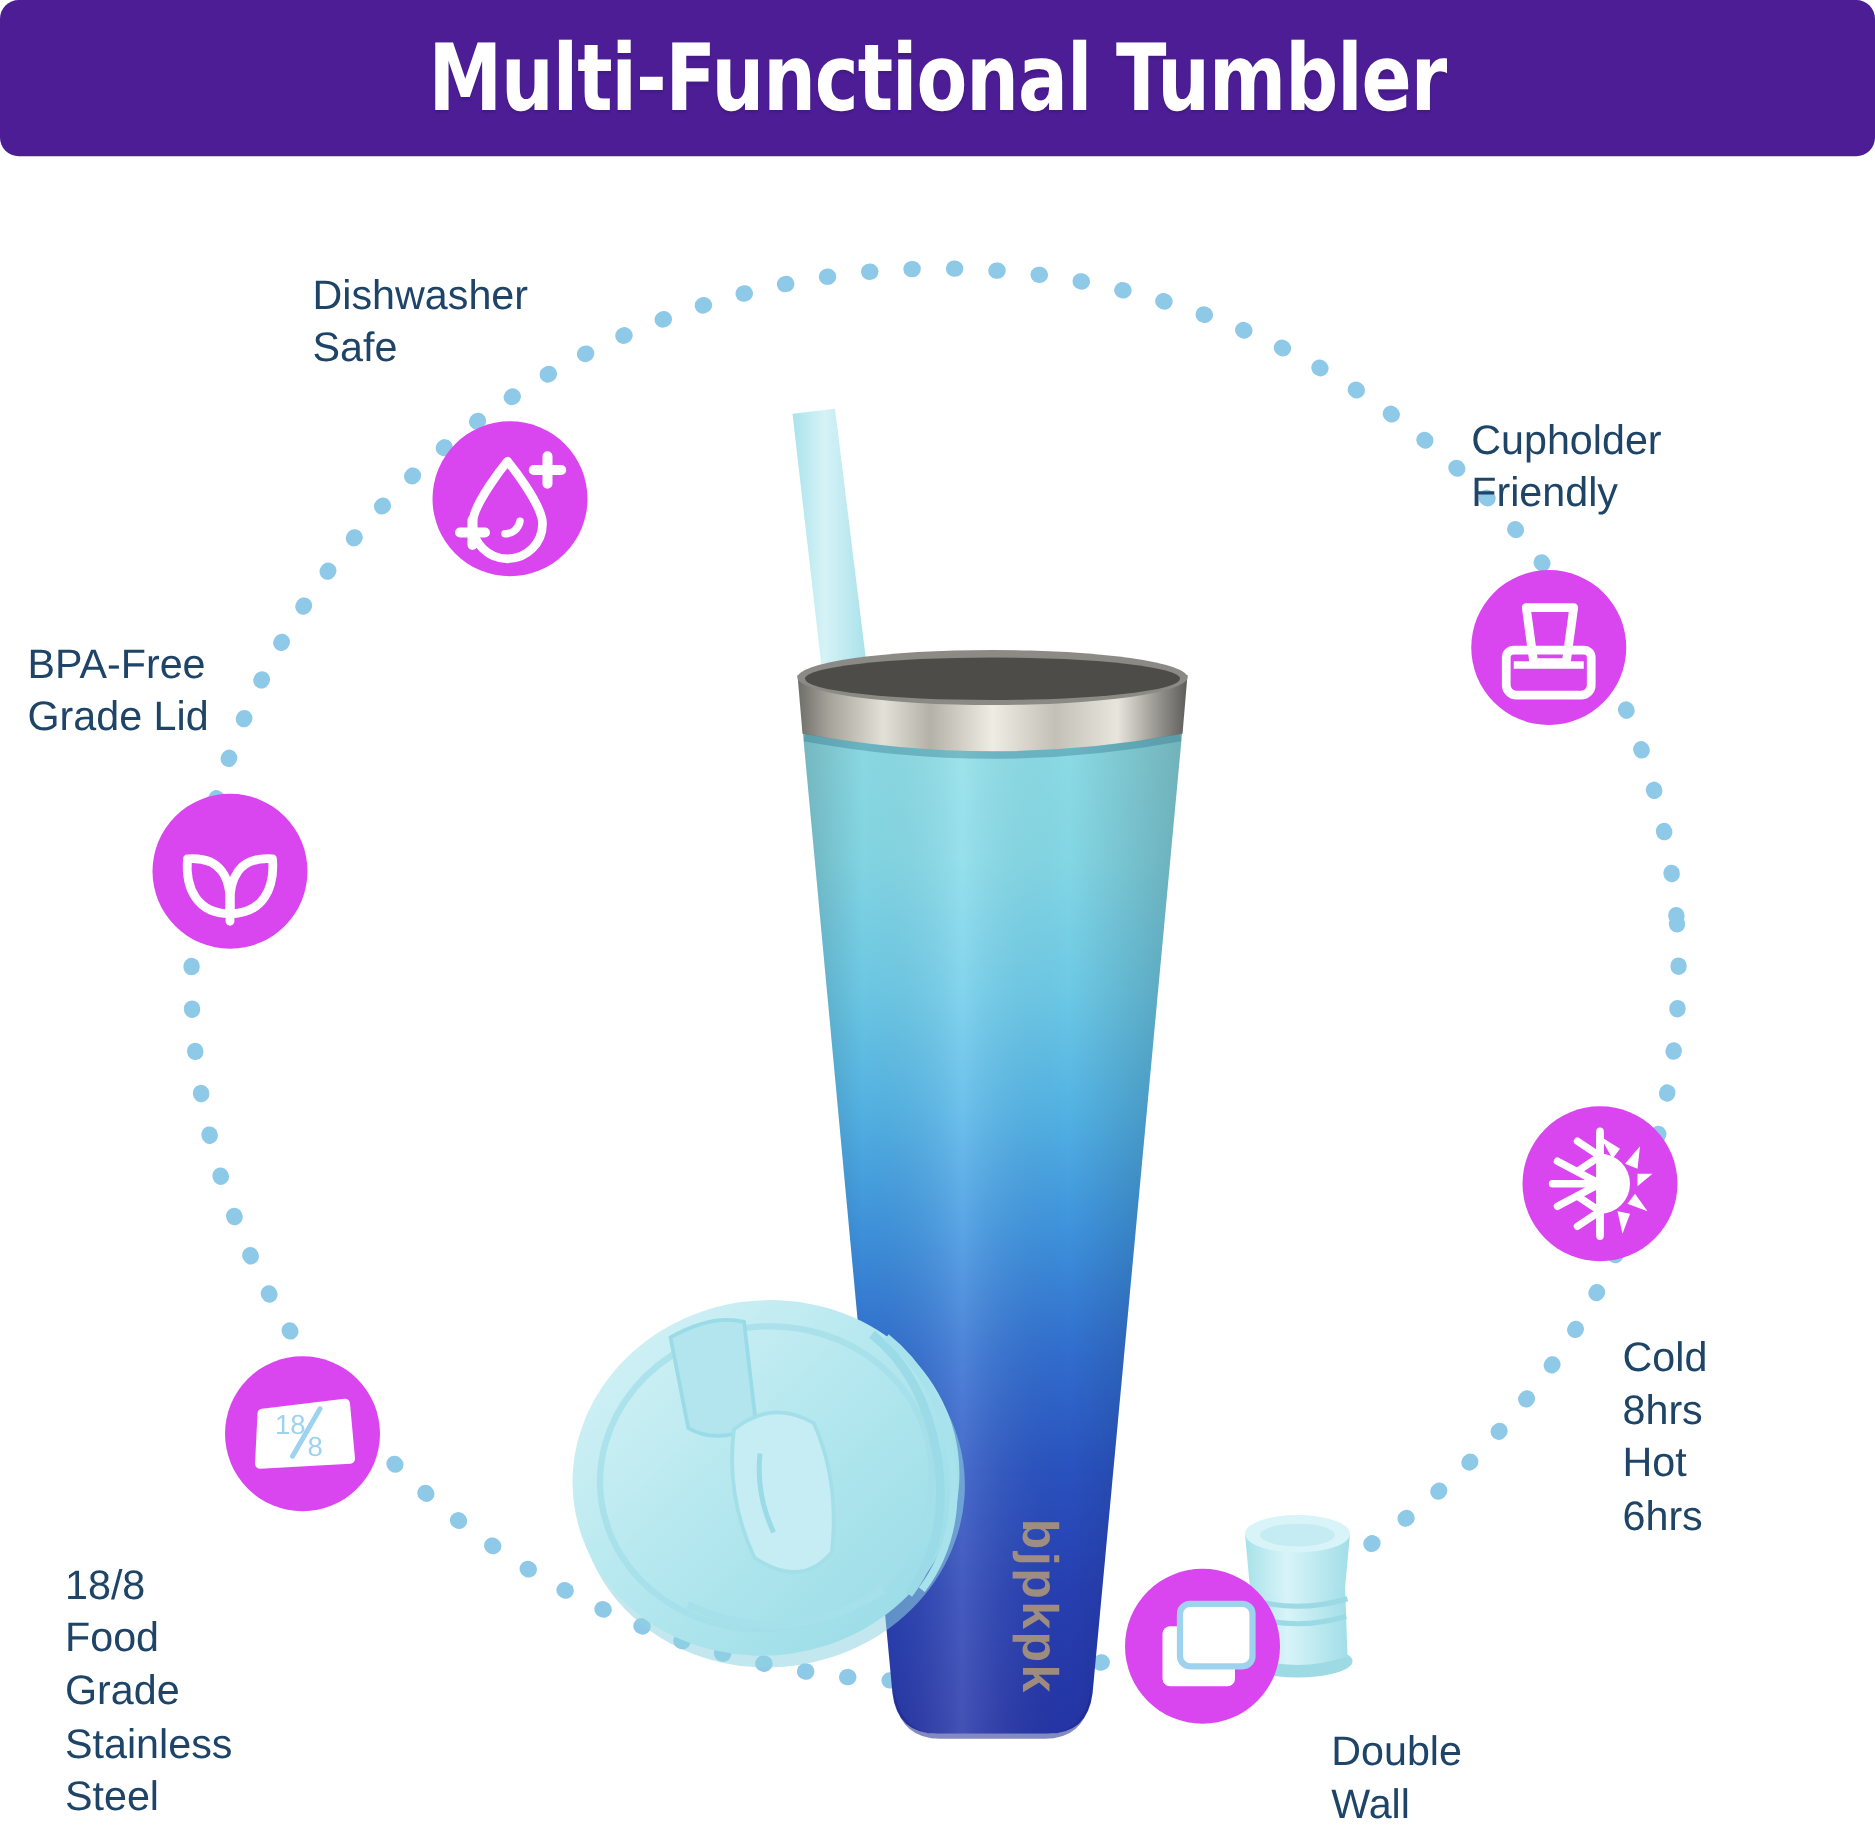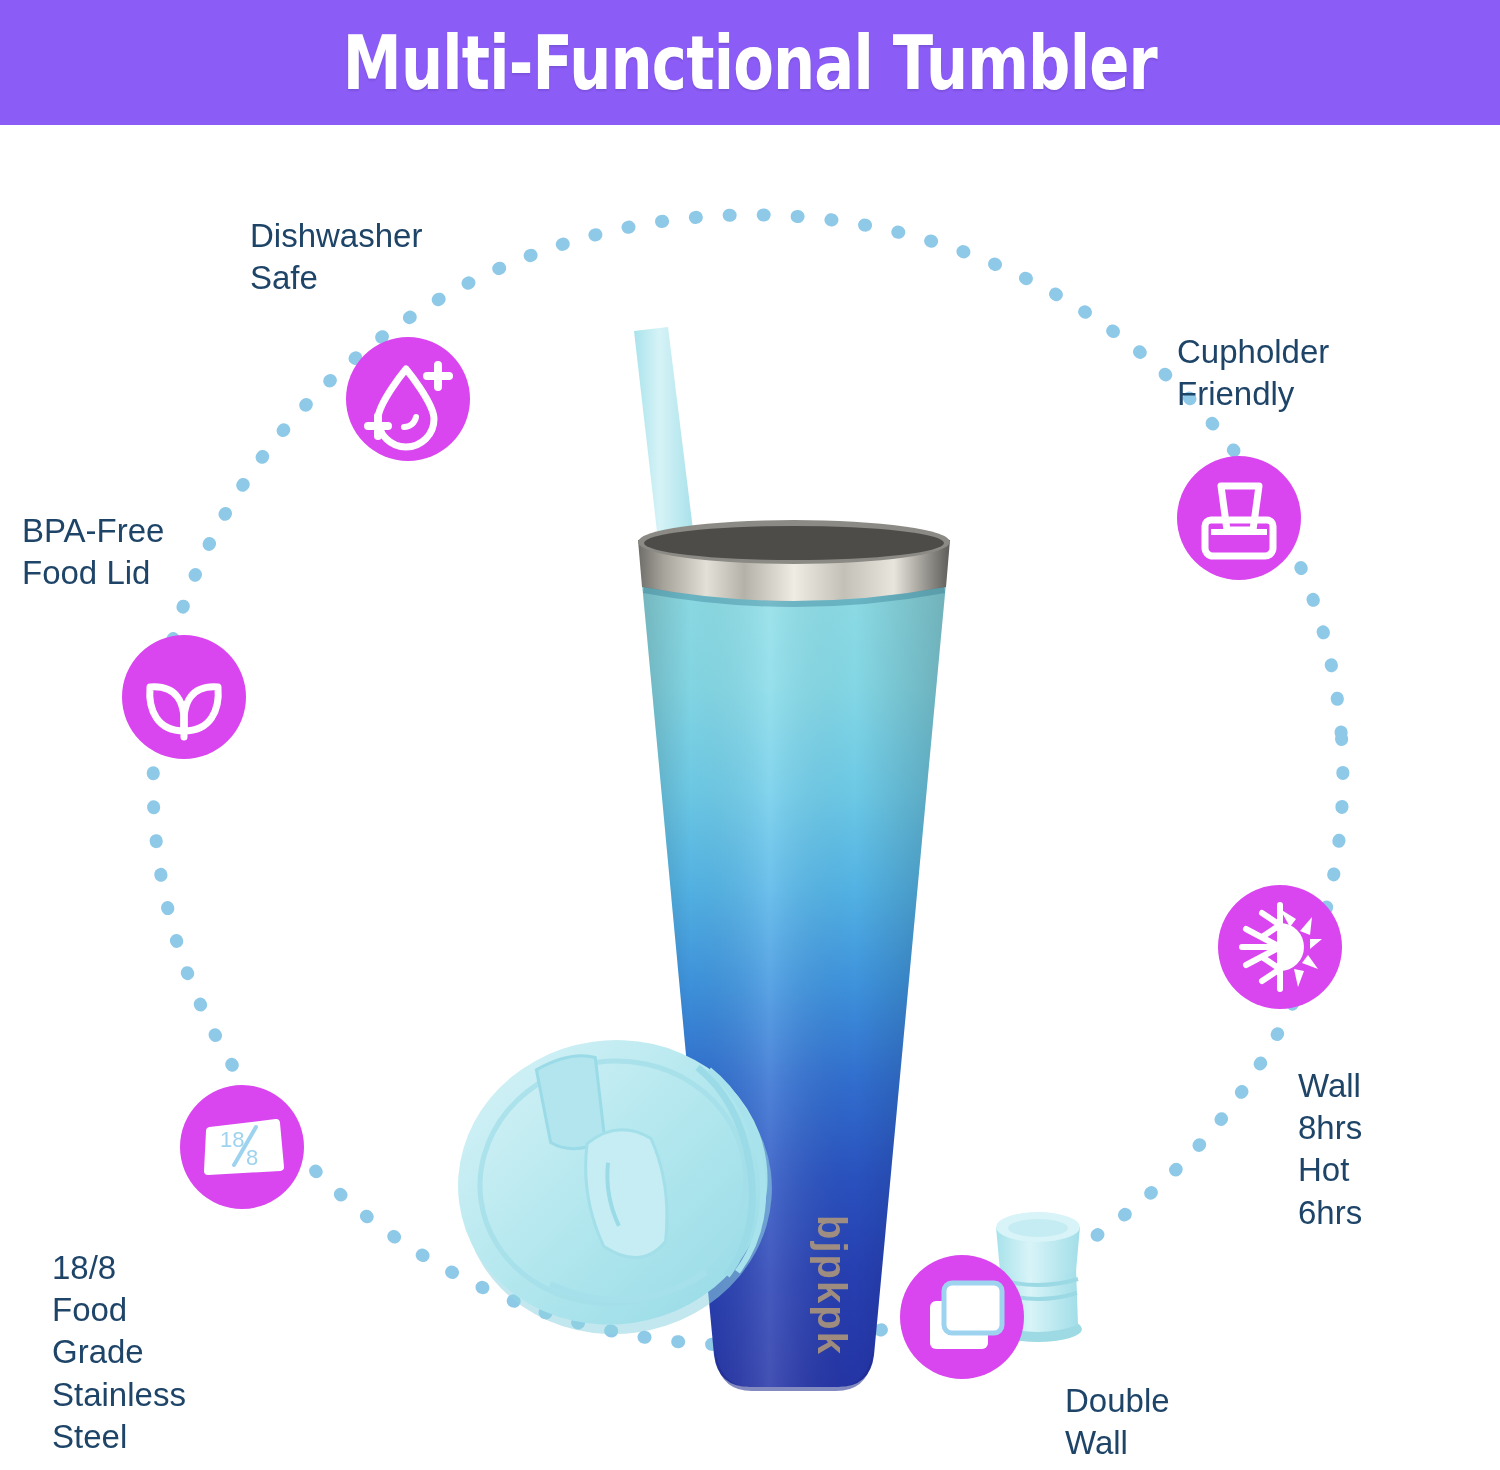--- a/index.html
+++ b/index.html
@@ -4,22 +4,22 @@
 <style>
   html,body{margin:0;padding:0;background:#ffffff;}
   body{
     width:1500px;height:1470px;position:relative;overflow:hidden;
     font-family:"Liberation Sans","DejaVu Sans",sans-serif;
     background:#ffffff;
   }
   
   #header-banner{
     position:absolute;left:0;top:0;width:1500px;height:125px;
-    background:#8b5cf6;
-    display:flex;align-items:center;justify-content:center;
+    background:#4c1d95;
+    display:flex;align-items:center;justify-content:center;border-radius:15px;
   }
   #header-title{
     color:#ffffff;
     font-size:74px;
     font-weight:bold;
     letter-spacing:-1px;
     transform:scaleX(0.80);
     transform-origin:center center;
     white-space:nowrap;
     text-shadow:0 2px 2px rgba(0,0,0,.10);
@@ -202,21 +202,21 @@
         <path d="M60 32 C60 32 88 66 88 82 a28 28 0 0 1 -56 0 C32 66 60 32 60 32 Z" fill="none" stroke="#ffffff" stroke-width="7" stroke-linejoin="round"></path>
         <path d="M70 80 a12 12 0 0 1 -12 10" fill="none" stroke="#ffffff" stroke-width="6" stroke-linecap="round"></path>
         <path d="M92 28 v22 M81 39 h22" stroke="#ffffff" stroke-width="8" stroke-linecap="round"></path>
         <path d="M32 79 v20 M22 89 h20" stroke="#ffffff" stroke-width="8" stroke-linecap="round"></path>
       </svg>
     </div>
   </div>
 
   <div class="feature" id="feat-bpa">
     <div class="feature-label">BPA-Free
-Food Lid</div>
+Grade Lid</div>
     <div class="icon-circle">
       <svg width="124" height="124" viewBox="0 0 124 124">
         <path d="M62 96 C36 96 26 76 28 52 C54 50 64 66 62 96 Z" fill="none" stroke="#ffffff" stroke-width="7" stroke-linejoin="round"></path>
         <path d="M62 96 C88 96 98 76 96 52 C70 50 60 66 62 96 Z" fill="none" stroke="#ffffff" stroke-width="7" stroke-linejoin="round"></path>
         <path d="M62 74 v28" stroke="#ffffff" stroke-width="7" stroke-linecap="round"></path>
       </svg>
     </div>
   </div>
 
   <div class="feature" id="feat-steel">
@@ -260,21 +260,21 @@
         <g fill="#ffffff">
           <path d="M62 24 L78 34 L72 42 Z"></path>
           <path d="M94 32 L92 50 L82 46 Z"></path>
           <path d="M104 54 L92 64 L92 54 Z"></path>
           <path d="M100 84 L84 78 L90 70 Z"></path>
           <path d="M80 102 L76 84 L86 86 Z"></path>
         </g>
         <path d="M62 20 V104" stroke="#ffffff" stroke-width="6" stroke-linecap="round"></path>
       </svg>
     </div>
-    <div class="feature-label">Wall 8hrs
+    <div class="feature-label">Cold 8hrs
 Hot 6hrs</div>
   </div>
 
   <div class="feature" id="feat-doublewall">
     <div class="icon-circle">
       <svg width="124" height="124" viewBox="0 0 124 124">
         <path d="M30 52 a6 6 0 0 1 6 -6 H82 a6 6 0 0 1 6 6 V88 a6 6 0 0 1 -6 6 H36 a6 6 0 0 1 -6 -6 Z" fill="#ffffff"></path>
         <path d="M44 36 a8 8 0 0 1 8 -8 H94 a8 8 0 0 1 8 8 V70 a8 8 0 0 1 -8 8 H52 a8 8 0 0 1 -8 -8 Z" fill="#ffffff" stroke="#9ed3ef" stroke-width="5"></path>
       </svg>
     </div>

